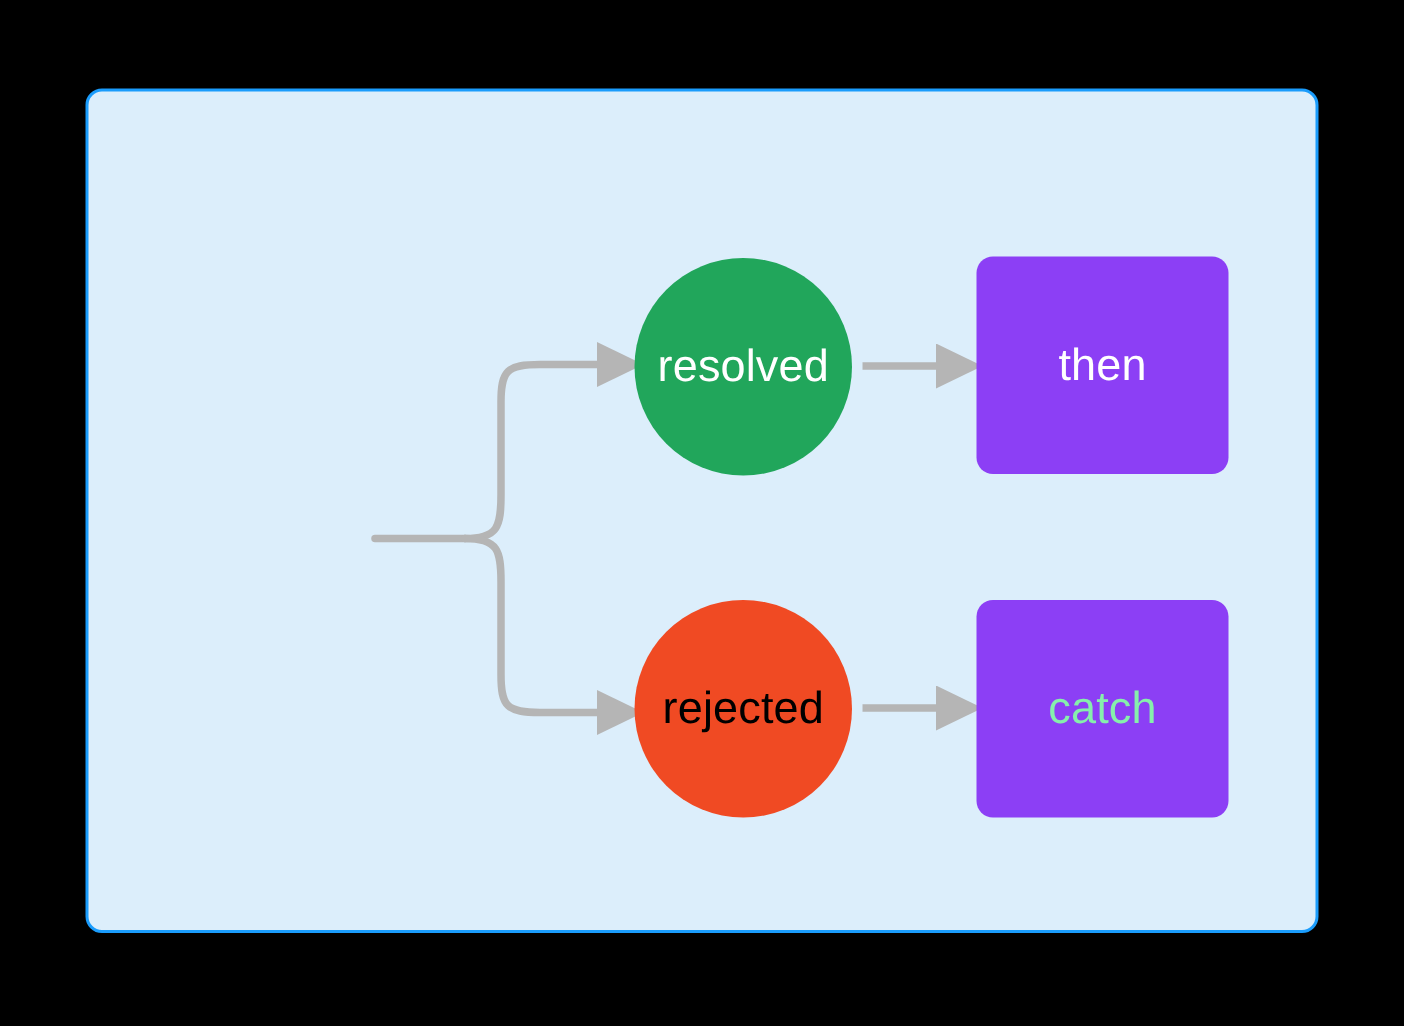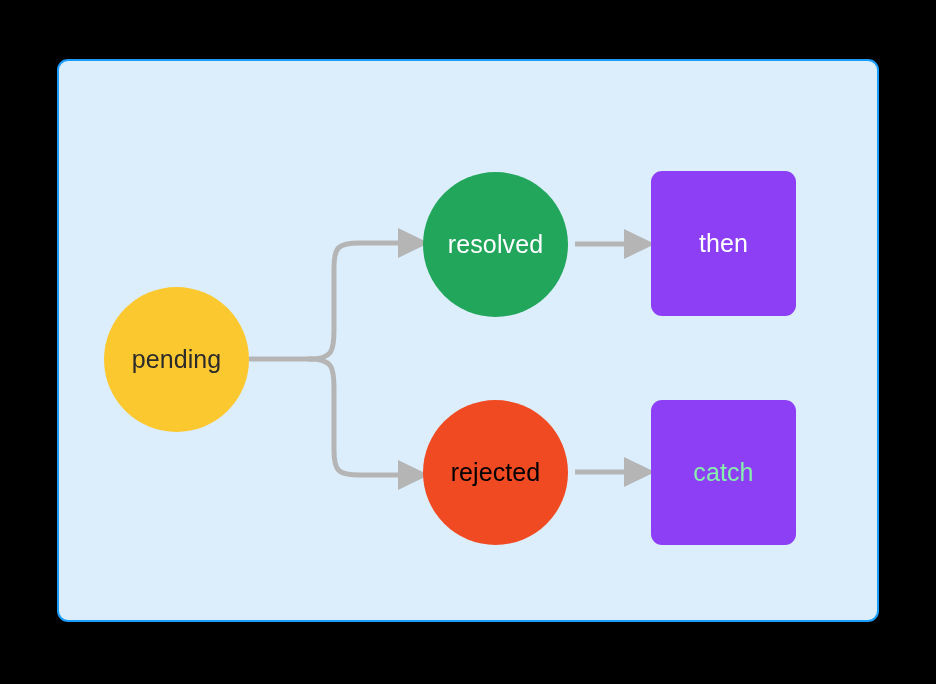--- a/index.html
+++ b/index.html
@@ -51,33 +51,33 @@
   
   .node {
     position: absolute;
     display: flex;
     align-items: center;
     justify-content: center;
     box-sizing: border-box;
     line-height: 1;
   }
   .node-label {
-    font-size: 25px;
+    font-size: 30px;
     font-weight: 400;
     letter-spacing: 0.1px;
     white-space: nowrap;
   }
 
   .circle-node {
     width: 145px;
     height: 145px;
     border-radius: 50%;
   }
   .box-node {
-    width: 145px;
+    width: 168px;
     height: 145px;
     border-radius: 11px;
   }
 
   #node-pending {
     left: 104px;
     top: 287px;
     background: #FCC830;
   }
   #node-pending .node-label { color: #2B2B2B; }
@@ -128,23 +128,20 @@
 
     <path d="M 310 359 C 332 359, 334 351, 334 330 L 334 268 C 334 247, 338 243, 360 243 L 399 243" fill="none" stroke="#B5B5B5" stroke-width="5" stroke-linecap="round" stroke-linejoin="round" marker-end="url(#arrowhead)"></path>
 
     <path d="M 310 359 C 332 359, 334 367, 334 388 L 334 450 C 334 471, 338 475, 360 475 L 399 475" fill="none" stroke="#B5B5B5" stroke-width="5" stroke-linecap="round" stroke-linejoin="round" marker-end="url(#arrowhead)"></path>
 
     <path d="M 575 244 L 625 244" fill="none" stroke="#B5B5B5" stroke-width="5" stroke-linecap="butt" marker-end="url(#arrowhead)"></path>
 
     <path d="M 575 472 L 625 472" fill="none" stroke="#B5B5B5" stroke-width="5" stroke-linecap="butt" marker-end="url(#arrowhead)"></path>
   </svg>
 
-  <div class="node circle-node" id="node-pending">
-    <span class="node-label">pending</span>
-  </div>
 
   <div class="node circle-node" id="node-resolved">
     <span class="node-label">resolved</span>
   </div>
 
   <div class="node circle-node" id="node-rejected">
     <span class="node-label">rejected</span>
   </div>
 
   <div class="node box-node" id="node-then">

